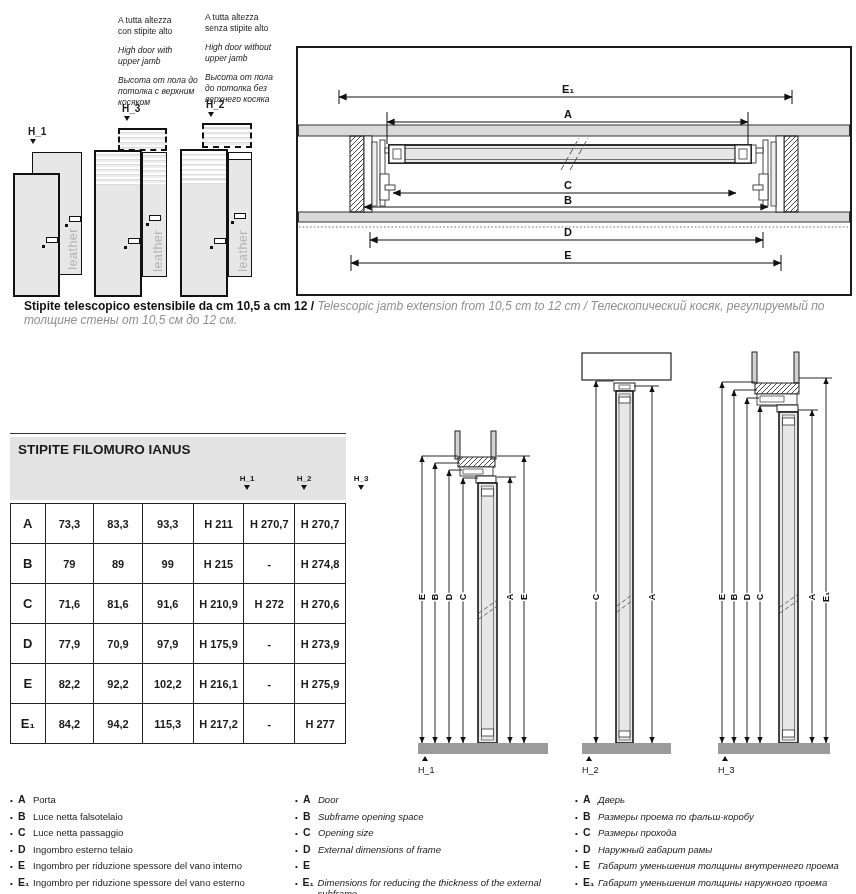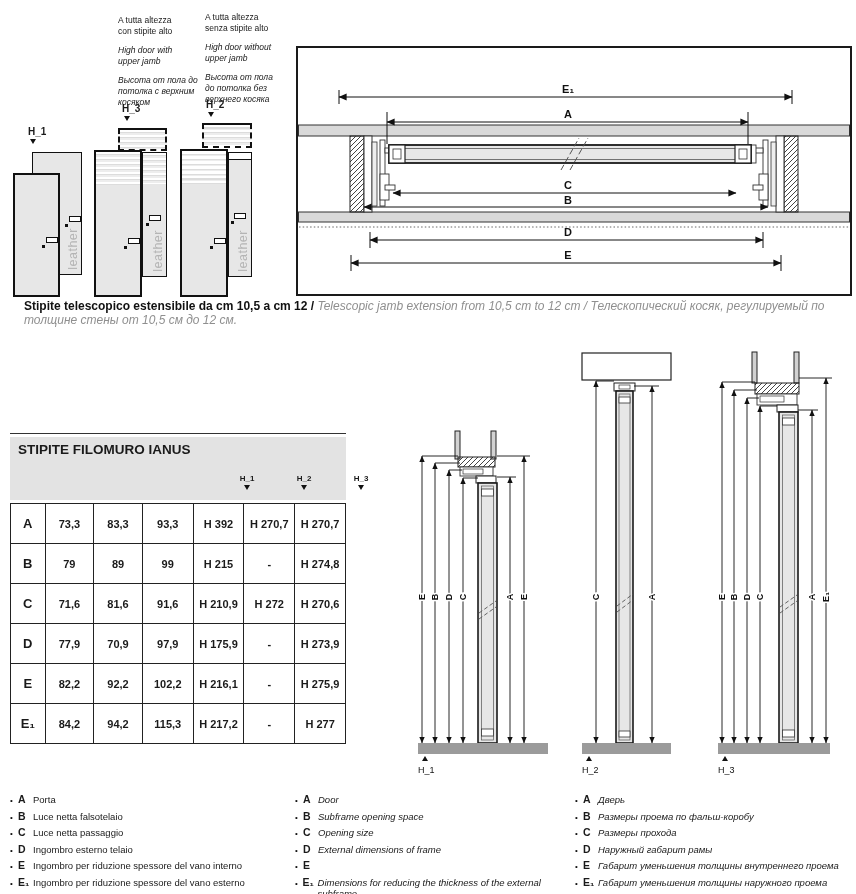--- a/index.html
+++ b/index.html
@@ -240,21 +240,21 @@
         <col style="width:57px">
           <col style="width:57px">
           <col style="width:57px">
       </colgroup>
       <tbody>
           <tr>
             <td class="rowlabel">A</td>
             <td>73,3</td>
             <td>83,3</td>
             <td>93,3</td>
-            <td>H 392</td>
+            <td>H 211</td>
             <td>H 270,7</td>
             <td>H 270,7</td>
           </tr>
           <tr>
             <td class="rowlabel">B</td>
             <td>79</td>
             <td>89</td>
             <td>99</td>
             <td>H 215</td>
             <td>-</td>

